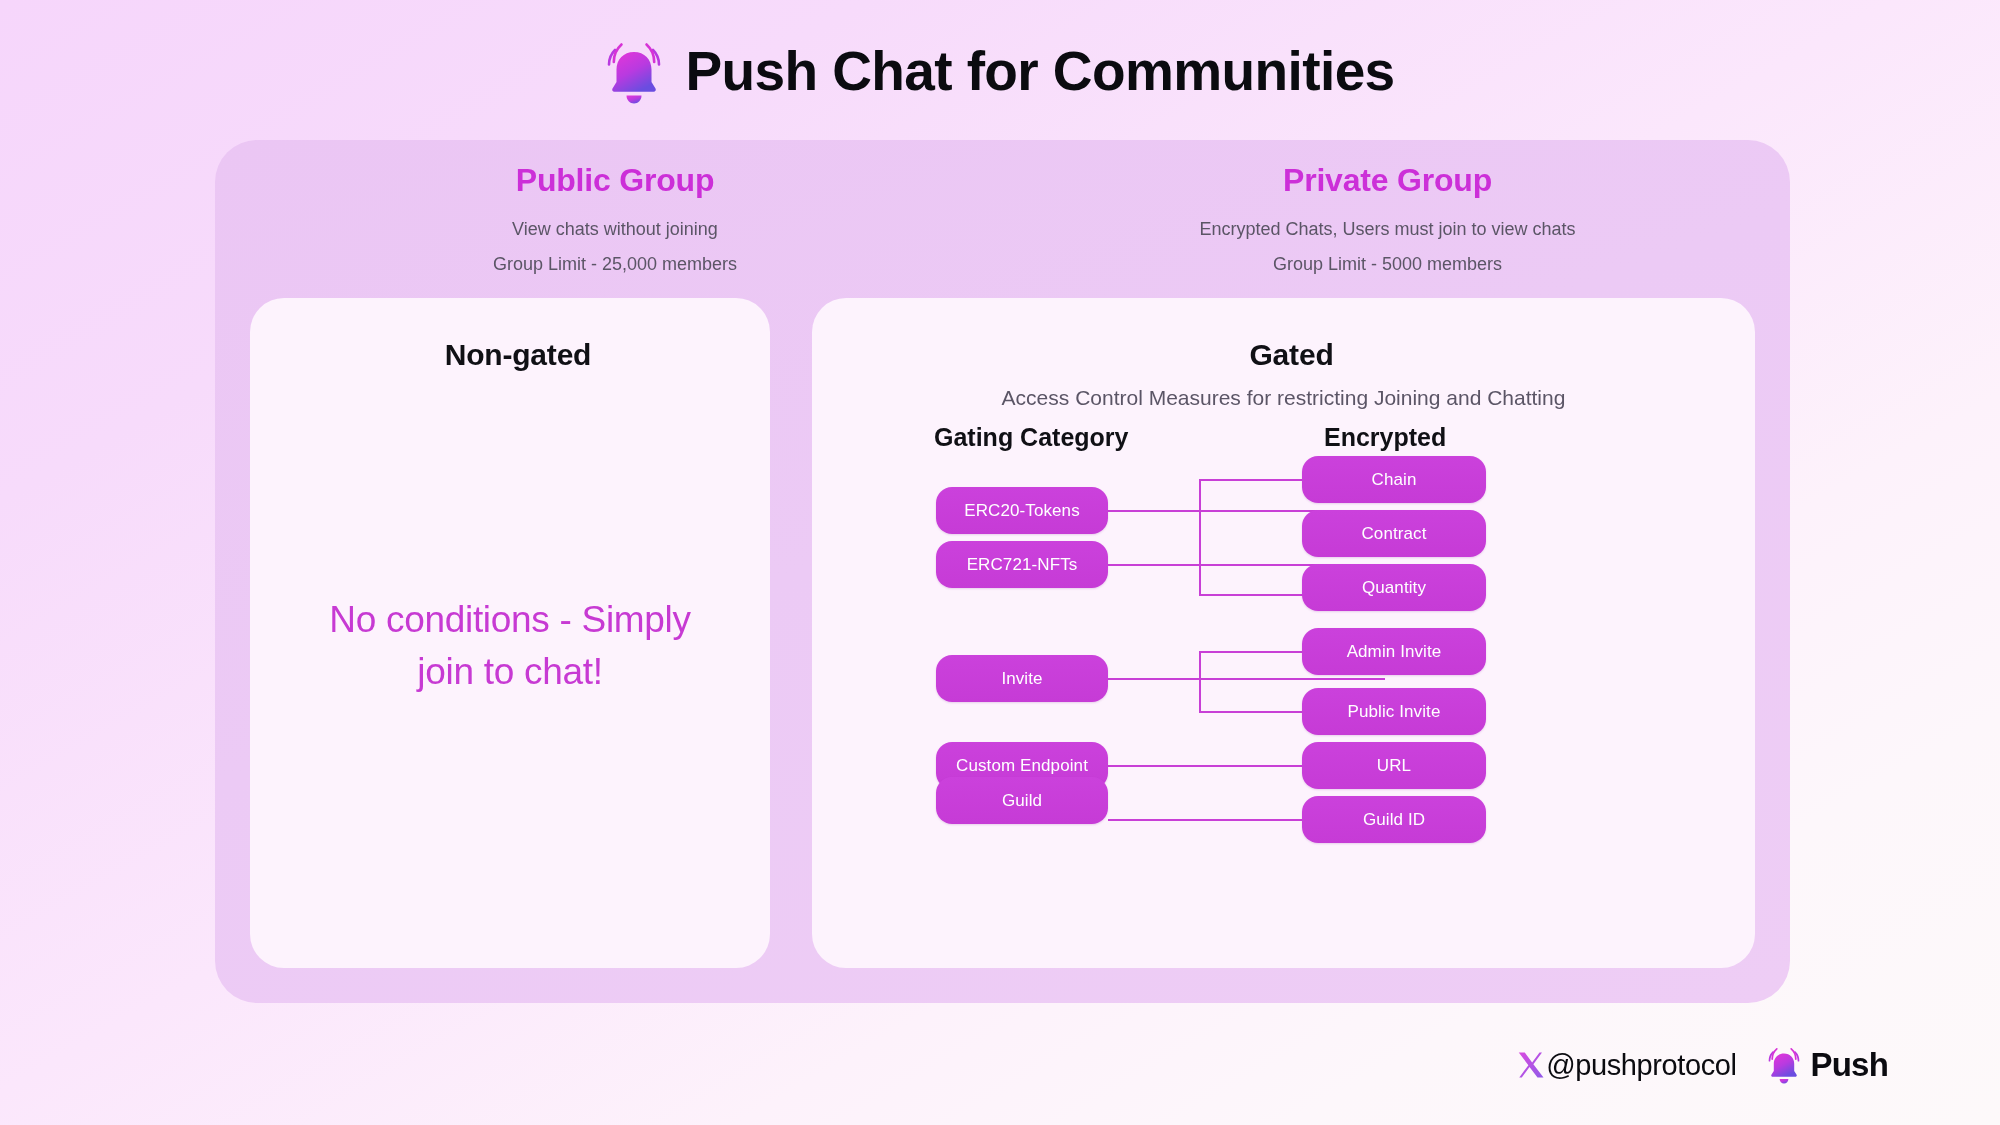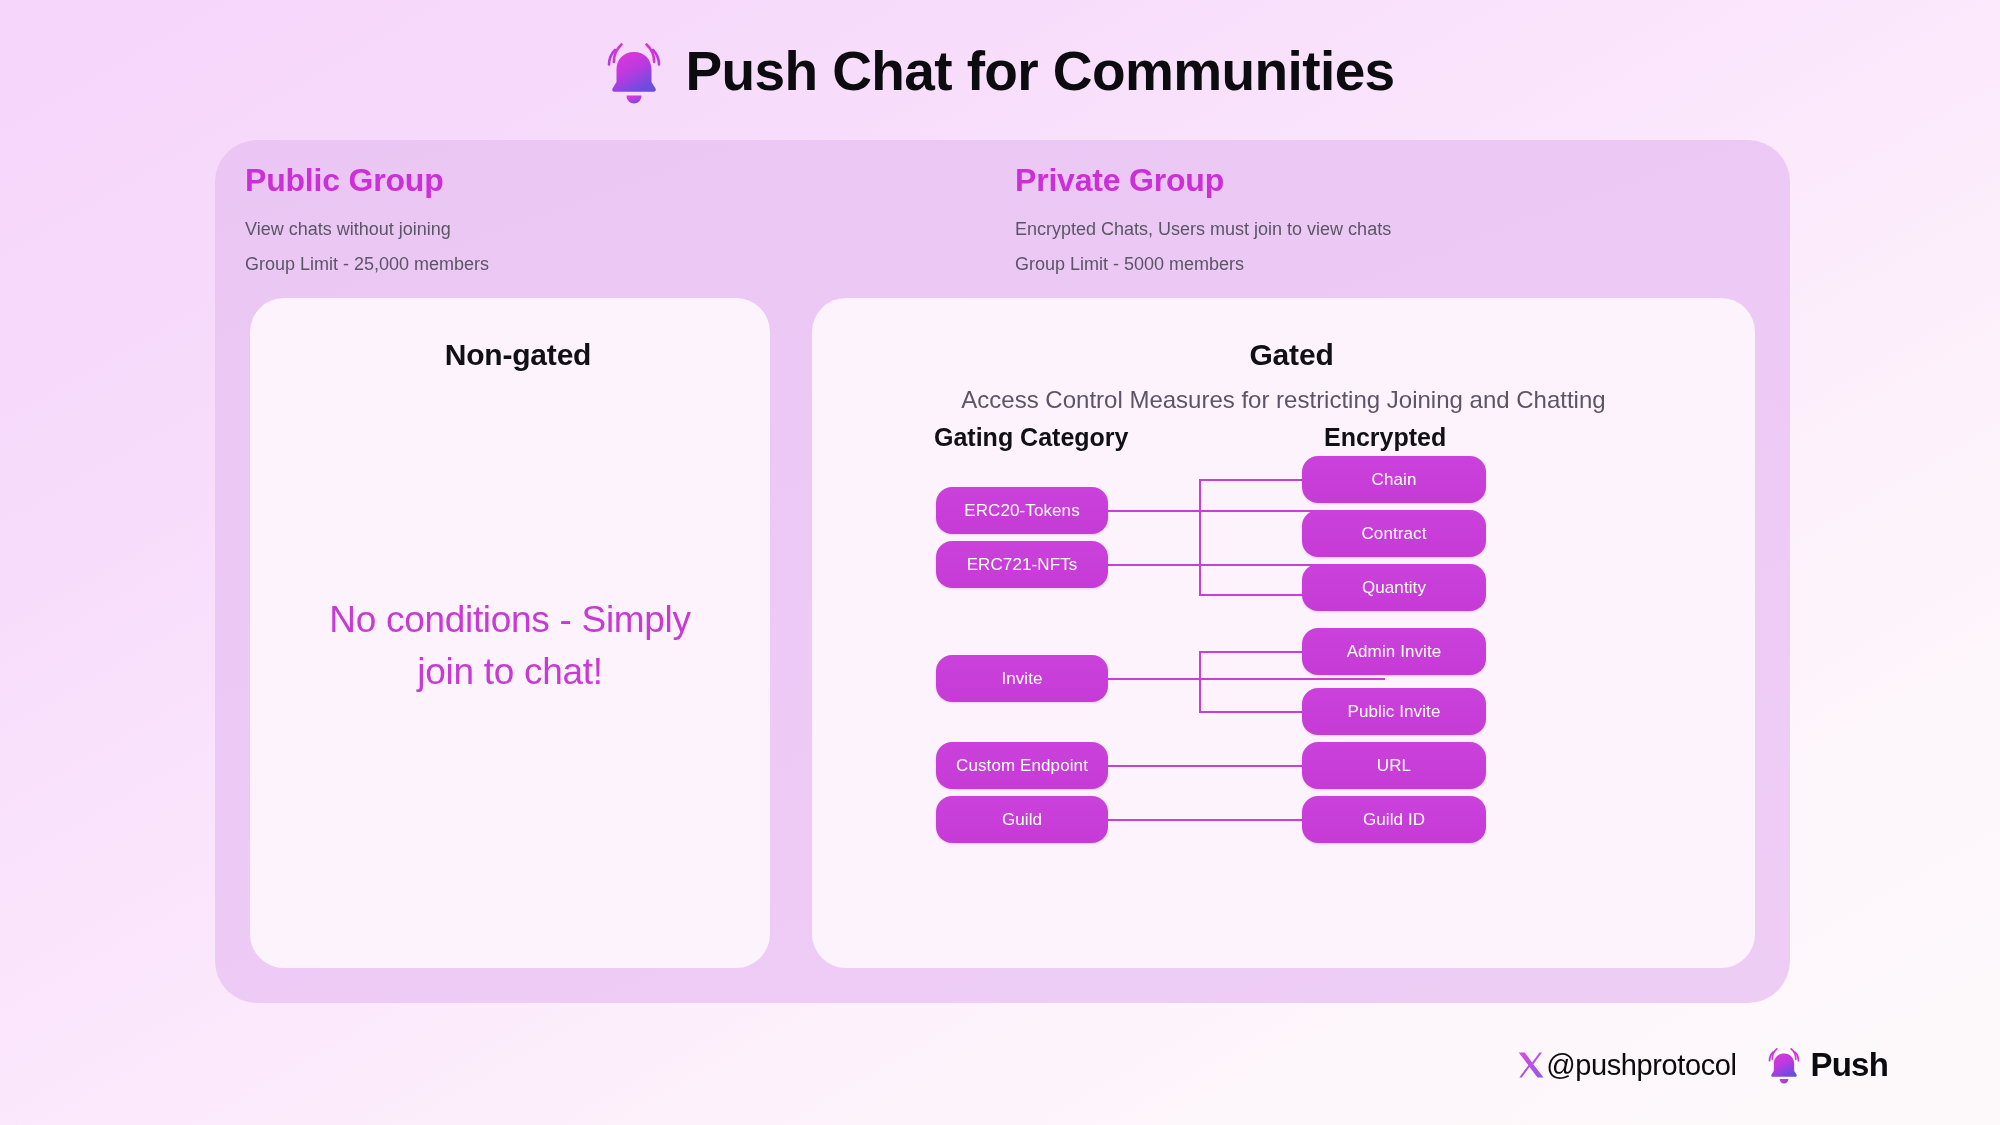--- a/index.html
+++ b/index.html
@@ -49,20 +49,21 @@
     top: 140px;
     width: 1575px;
     height: 863px;
     background: linear-gradient(160deg, #ebc6f4 0%, #eccaf5 45%, #eecdf5 100%);
     border-radius: 42px;
   }
 
   
   .col-head {
     position: absolute;
+    text-align: center;
   }
   .col-head-public { left: 30px; top: 22px; width: 740px; }
   .col-head-private { left: 800px; top: 22px; width: 745px; }
 
   .col-title {
     font-size: 32px;
     font-weight: 700;
     color: #cc2fd8;
     margin-bottom: 13px;
     letter-spacing: -0.2px;
@@ -89,21 +90,21 @@
     font-weight: 700;
     color: #101015;
     letter-spacing: -0.2px;
     padding-left: 16px;
   }
   .panel-left .panel-title  { margin-top: 40px; }
   .panel-right .panel-title { margin-top: 40px; }
 
   .panel-sub {
     text-align: center;
-    font-size: 24px;
+    font-size: 21px;
     color: #5b5566;
     margin-top: 14px;
   }
 
   .no-conditions {
     position: absolute;
     left: 50%;
     top: 296px;
     transform: translateX(-50%);
     width: 400px;
@@ -256,21 +257,21 @@
       </div>
       <div class="pill pill-cat" style="top:243px;">
         <span>ERC721-NFTs</span>
       </div>
       <div class="pill pill-cat" style="top:357px;">
         <span>Invite</span>
       </div>
       <div class="pill pill-cat" style="top:444px;">
         <span>Custom Endpoint</span>
       </div>
-      <div class="pill pill-cat" style="top:498px;">
+      <div class="pill pill-cat" style="top:479px;">
         <span>Guild</span>
       </div>
 
       <div class="pill pill-cond" style="top:158px;">
         <span>Chain</span>
       </div>
       <div class="pill pill-cond" style="top:212px;">
         <span>Contract</span>
       </div>
       <div class="pill pill-cond" style="top:266px;">

